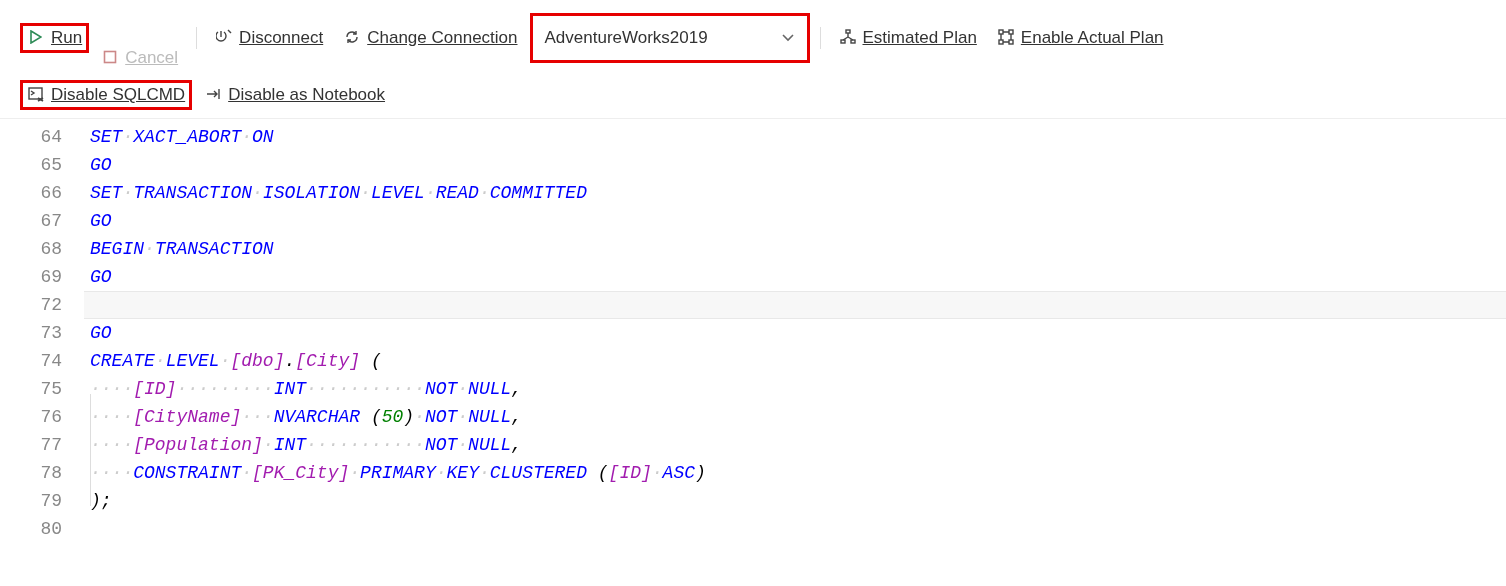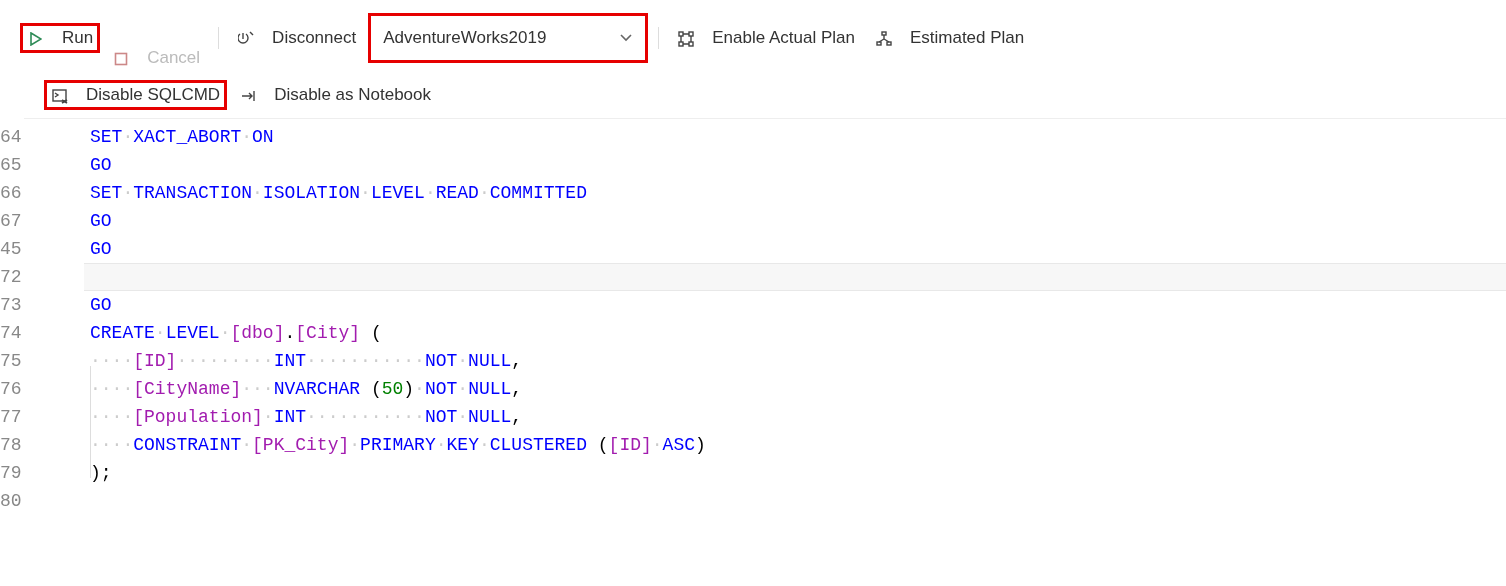--- a/index.html
+++ b/index.html
@@ -14,25 +14,26 @@
       display: flex;
       flex-wrap: wrap;
       align-items: center;
       padding: 4px 8px 4px 20px;
       gap: 4px;
       font-size: 17px;
       color: #333;
     }
     .tb-item {
       display: inline-flex;
-      align-items: flex-end;
+      align-items: flex-start;
       padding: 4px 8px;
-      gap: 17px;
+      gap: 6px;
       cursor: pointer;
       white-space: nowrap;
+      text-decoration: underline;
     }
     .tb-item.disabled { color: #bbb; cursor: default; margin-top: 40px; }
     .tb-sep {
       width: 1px;
       height: 22px;
       background: #ddd;
       margin: 0 6px;
     }
     .highlight-box {
       border: 3px solid #e60000;
@@ -63,44 +64,45 @@
       font-size: 16px;
       color: #444;
     }
     .toolbar-row2 {
       display: flex;
       align-items: center;
       padding: 4px 8px 8px 20px;
       gap: 4px;
       font-size: 17px;
       border-bottom: 1px solid #eee;
-      margin-left: 24px;
     }
     .editor {
       font-family: Consolas, "Courier New", monospace;
       font-size: 18px;
       line-height: 28px;
       padding-top: 4px;
     }
     .line {
       display: flex;
       align-items: flex-start;
     }
     .gutter {
       width: 84px;
+      text-align: right;
       color: #888;
       padding-right: 22px;
       flex-shrink: 0;
       user-select: none;
     }
     .code {
       white-space: pre;
       padding-left: 6px;
       position: relative;
       flex: 1;
+      font-style: italic;
     }
     .k-blue { color: #0000ff; }
     .k-teal { color: #a21caf; }
     .k-red  { color: #a31515; }
     .k-darkred { color: #811f3f; }
     .k-green { color: #008000; }
     .k-black { color: #000; }
     .dots {
       color: #ccc;
       letter-spacing: 0;
@@ -147,56 +149,65 @@
   <span class="tb-item">
     <span class="icon">
       <svg width="16" height="16" viewBox="0 0 16 16" fill="none" stroke="#444" stroke-width="1.4">
         <path d="M5 2 L5 8 M8 3 A5 5 0 1 1 2 3"></path>
         <line x1="12" y1="1" x2="15" y2="4"></line>
       </svg>
     </span>
     <span>Disconnect</span>
   </span>
 
+  <span class="tb-item">
+    <span class="icon">
+      <svg width="16" height="16" viewBox="0 0 16 16" fill="none" stroke="#444" stroke-width="1.4">
+        <path d="M3 8 A5 5 0 0 1 12 5 M13 8 A5 5 0 0 1 4 11"></path>
+        <path d="M12 2 L12 5 L9 5 M4 14 L4 11 L7 11"></path>
+      </svg>
+    </span>
+    <span>Change Connection</span>
+  </span>
 
   <span class="db-dropdown highlight-box">
     <span>AdventureWorks2019</span>
     <span class="chevron-down">
       <svg width="14" height="10" viewBox="0 0 14 10">
           <path d="M2 2 L7 7 L12 2" fill="none" stroke="#666" stroke-width="1.6"></path>
         </svg>
     </span>
   </span>
 
   <span class="tb-sep"></span>
 
   <span class="tb-item">
     <span class="icon">
       <svg width="16" height="16" viewBox="0 0 16 16" fill="none" stroke="#444" stroke-width="1.4">
+        <rect x="6" y="1" width="4" height="3"></rect>
+          <rect x="1" y="11" width="4" height="3"></rect>
+          <rect x="11" y="11" width="4" height="3"></rect>
+        <path d="M8 4 L8 8 M8 8 L3 11 M8 8 L13 11"></path>
+      </svg>
+    </span>
+    <span>Estimated Plan</span>
+  </span>
+
+  <span class="tb-item">
+    <span class="icon">
+      <svg width="16" height="16" viewBox="0 0 16 16" fill="none" stroke="#444" stroke-width="1.4">
         <rect x="1" y="1" width="4" height="4"></rect>
           <rect x="11" y="1" width="4" height="4"></rect>
         <rect x="1" y="11" width="4" height="4"></rect>
           <rect x="11" y="11" width="4" height="4"></rect>
         <path d="M5 3 L11 3 M3 5 L3 11 M13 5 L13 11 M5 13 L11 13"></path>
       </svg>
     </span>
     <span>Enable Actual Plan</span>
   </span>
-
-  <span class="tb-item">
-    <span class="icon">
-      <svg width="16" height="16" viewBox="0 0 16 16" fill="none" stroke="#444" stroke-width="1.4">
-        <rect x="6" y="1" width="4" height="3"></rect>
-          <rect x="1" y="11" width="4" height="3"></rect>
-          <rect x="11" y="11" width="4" height="3"></rect>
-        <path d="M8 4 L8 8 M8 8 L3 11 M8 8 L13 11"></path>
-      </svg>
-    </span>
-    <span>Estimated Plan</span>
-  </span>
 </div>
 
 <div class="toolbar-row2">
   <span class="tb-item highlight-box">
     <span class="icon">
       <svg width="16" height="16" viewBox="0 0 16 16" fill="none" stroke="#444" stroke-width="1.4">
         <rect x="1" y="2" width="13" height="11"></rect>
           <path d="M3 5 L6 7 L3 9"></path>
         <line x1="10" y1="12" x2="15" y2="15" stroke-width="1.8"></line>
           <line x1="15" y1="12" x2="10" y2="15" stroke-width="1.8"></line>
@@ -226,21 +237,25 @@
     </div>
     <div class="line">
       <div class="gutter">66</div>
       <div class="code"><span class="k-blue">SET</span><span class="dots">·</span><span class="k-blue">TRANSACTION</span><span class="dots">·</span><span class="k-blue">ISOLATION</span><span class="dots">·</span><span class="k-blue">LEVEL</span><span class="dots">·</span><span class="k-blue">READ</span><span class="dots">·</span><span class="k-blue">COMMITTED</span></div>
     </div>
     <div class="line">
       <div class="gutter">67</div>
       <div class="code"><span class="k-blue">GO</span></div>
     </div>
     <div class="line">
-      <div class="gutter">45</div>
+      <div class="gutter">68</div>
+      <div class="code"><span class="k-blue">BEGIN</span><span class="dots">·</span><span class="k-blue">TRANSACTION</span></div>
+    </div>
+    <div class="line">
+      <div class="gutter">69</div>
       <div class="code"><span class="k-blue">GO</span></div>
     </div>
     <div class="line cursor-line">
       <div class="gutter">72</div>
       <div class="code"></div>
     </div>
     <div class="line">
       <div class="gutter">73</div>
       <div class="code"><span class="k-blue">GO</span></div>
     </div>

